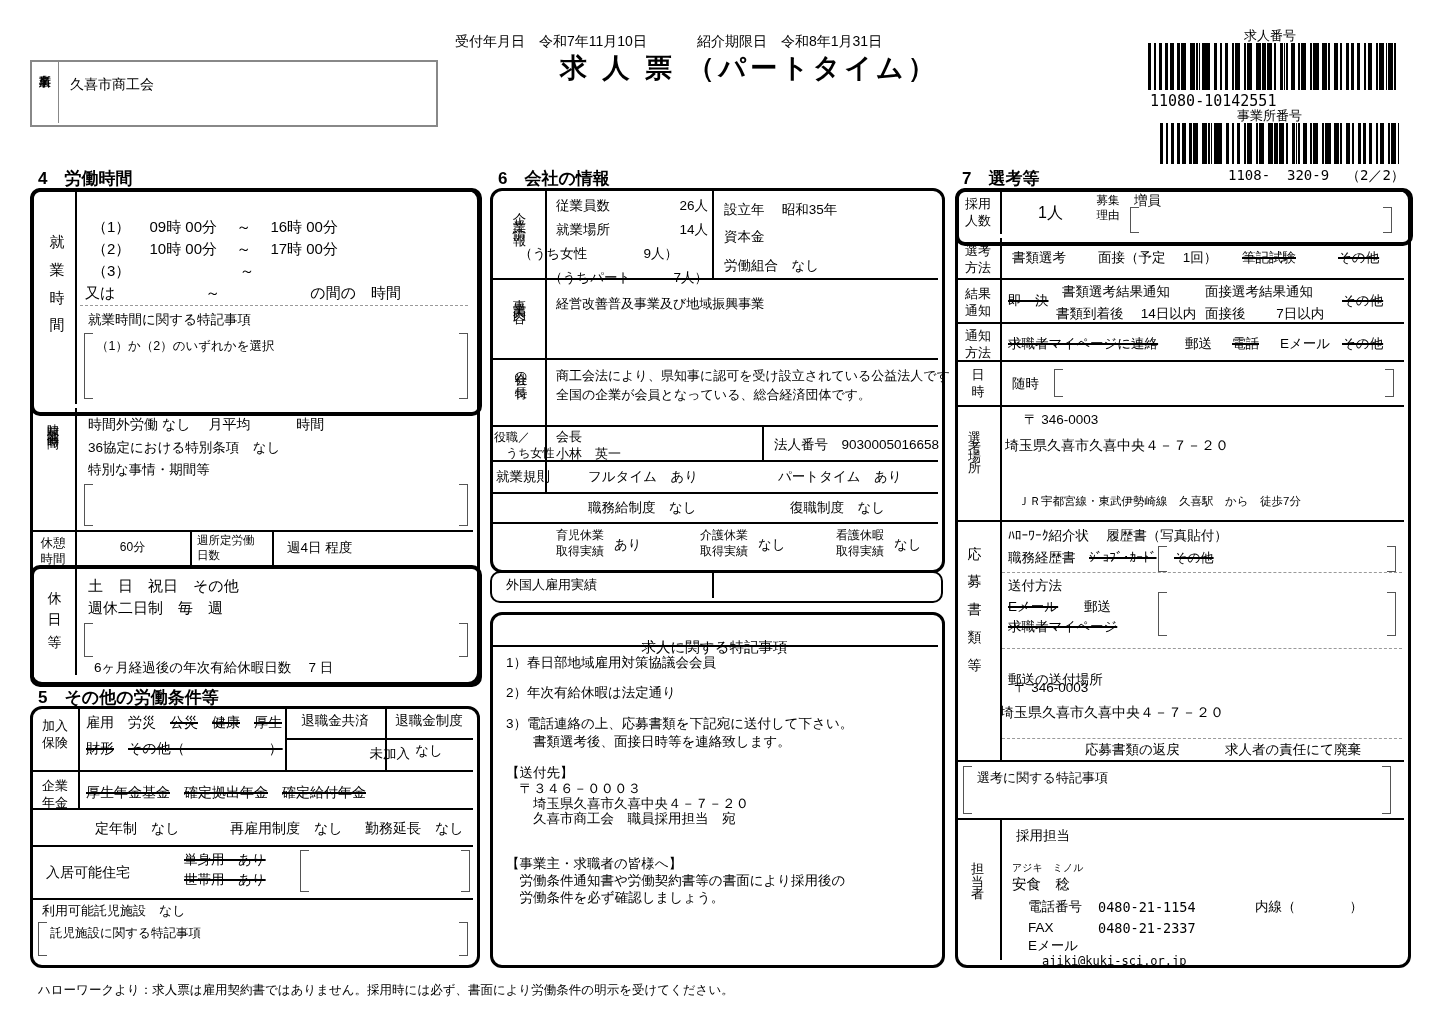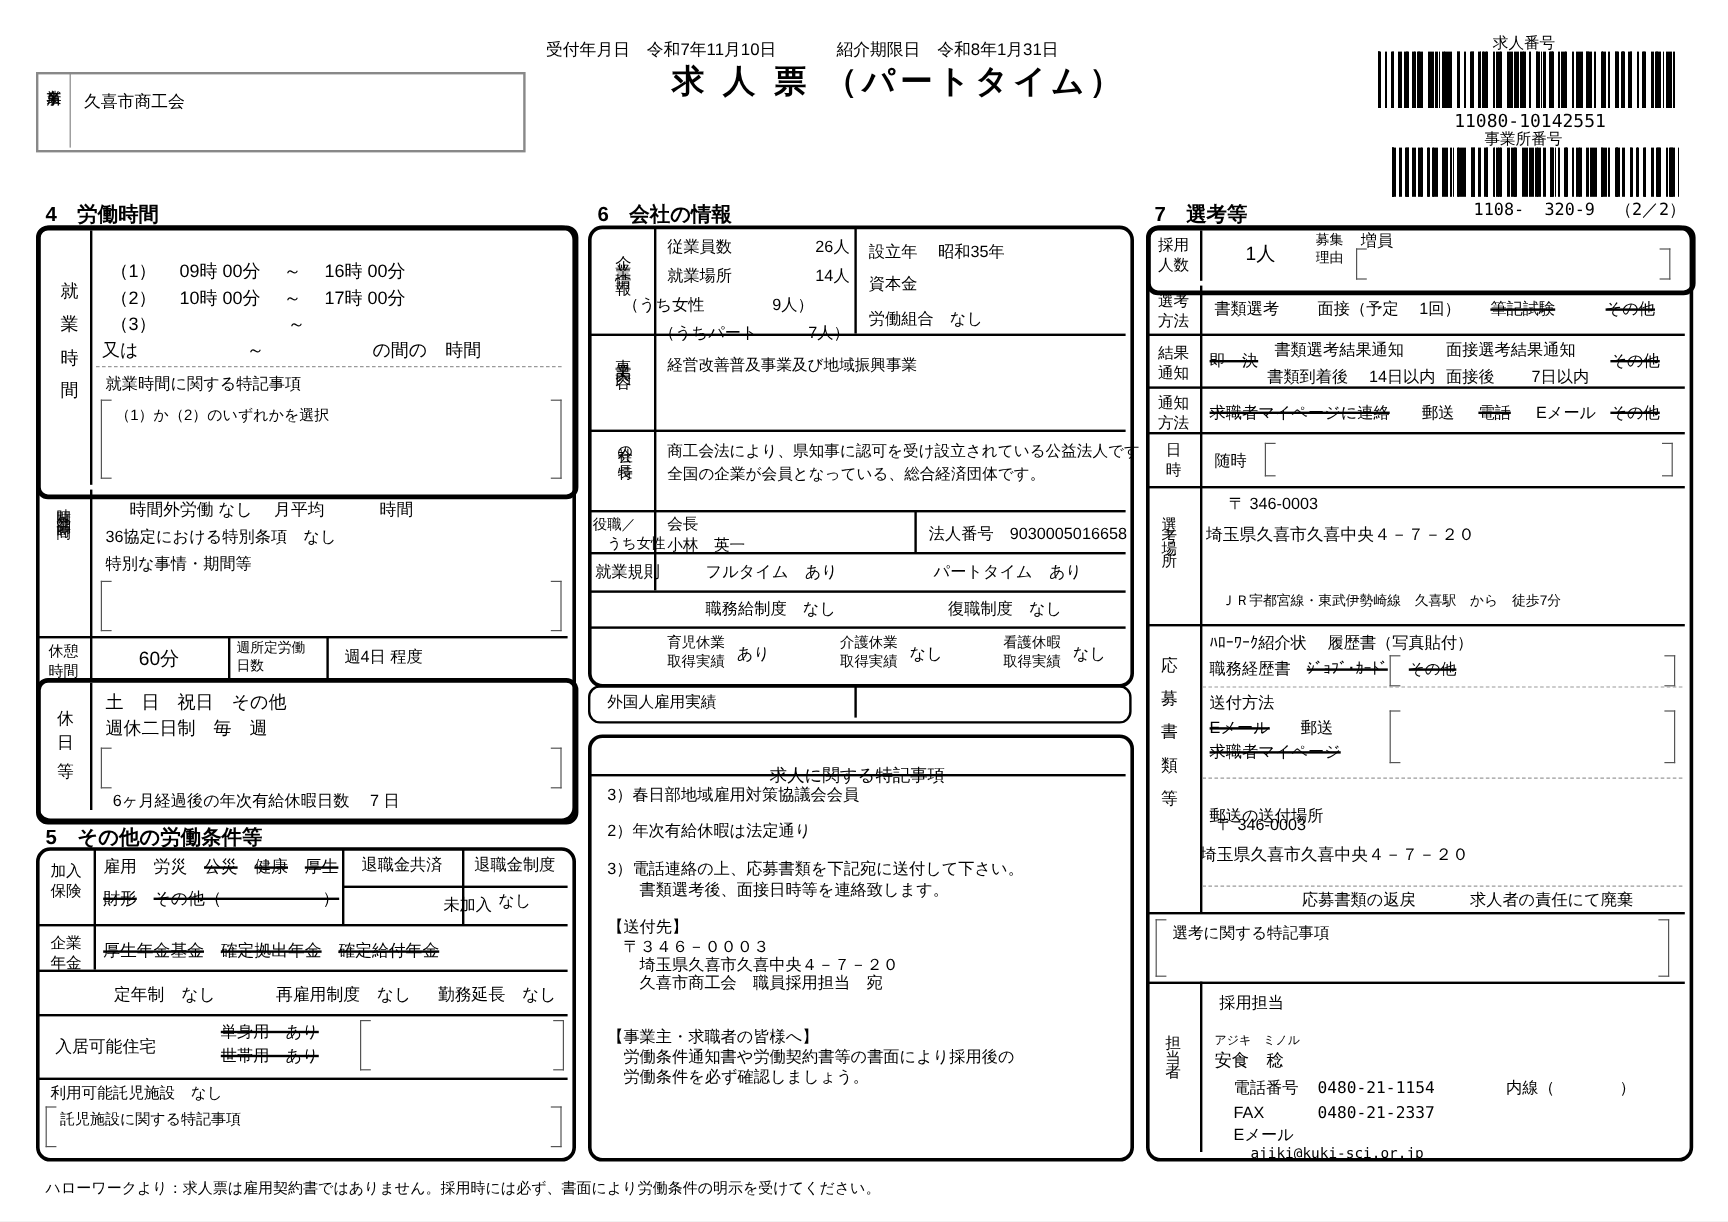--- a/index.html
+++ b/index.html
@@ -37,21 +37,21 @@
   <div class="t" style="left:697px;top:33px;font-size:14px;">紹介期限日　令和8年1月31日</div>
   <div class="t bold" style="left:560px;top:52px;font-size:27px;letter-spacing:4px;">求 人 票 （パートタイム）</div>
 
   <div style="position:absolute;left:30px;top:60px;width:404px;height:63px;border:2px solid #888;"></div>
   <div class="vline" style="left:58px;top:60px;height:63px;border-left:1.5px solid #888;"></div>
   <div class="vlabel" style="left:36px;top:65px;font-size:12.5px;">事業所名</div>
   <div class="t" style="left:70px;top:76px;font-size:14px;">久喜市商工会</div>
 
   <div class="t" style="left:1244px;top:28px;font-size:13px;">求人番号</div>
   <div class="barcode" style="left:1148px;top:43px;width:252px;height:47px;"></div>
-  <div class="t mono" style="left:1150px;top:92px;width:250px;text-align:center;font-size:15px;">11080-10142551</div>
+  <div class="t mono" style="left:1150px;top:92px;width:250px;text-align:left;font-size:15px;">11080-10142551</div>
   <div class="t" style="left:1237px;top:108px;font-size:13px;">事業所番号</div>
   <div class="barcode" style="left:1160px;top:123px;width:240px;height:41px;"></div>
   <div class="t mono" style="left:1228px;top:167px;font-size:14px;">1108-  320-9  （2／2）</div>
 
   <div class="t bold" style="left:38px;top:168px;font-size:17px;">4　労働時間</div>
   <div class="sec-box" style="left:30px;top:188px;width:444px;height:491px;"></div>
 
   <div class="bold-box" style="left:30px;top:188px;width:444px;height:220px;"></div>
   <div class="vline" style="left:75px;top:192px;height:212px;"></div>
   <div class="vlabel" style="left:47px;top:222px;font-size:15px;letter-spacing:28px;">就業時間</div>
@@ -59,30 +59,30 @@
   <div class="t" style="left:92px;top:240px;font-size:15px;">（2）　 10時 00分　 ～　 17時 00分</div>
   <div class="t" style="left:92px;top:262px;font-size:15px;">（3）　　　　　　　 ～</div>
   <div class="t" style="left:85px;top:284px;font-size:15px;">又は　　　　　　～　　　　　　の間の　時間</div>
   <div class="dash" style="left:80px;top:305px;width:388px;"></div>
   <div class="t" style="left:88px;top:312px;font-size:13.5px;">就業時間に関する特記事項</div>
   <div class="bracket" style="left:84px;top:333px;width:384px;height:66px;"></div>
   <div class="t" style="left:96px;top:339px;font-size:12.5px;">（1）か（2）のいずれかを選択</div>
 
   <div class="vline" style="left:75px;top:408px;height:122px;"></div>
   <div class="vlabel" style="left:44px;top:414px;font-size:12px;letter-spacing:2.5px;">時間外労働時間</div>
-  <div class="t" style="left:88px;top:416px;font-size:14px;margin-left:20px;">時間外労働 なし　 月平均　　　 時間</div>
+  <div class="t" style="left:88px;top:416px;font-size:14px;">時間外労働 なし　 月平均　　　 時間</div>
   <div class="t" style="left:88px;top:440px;font-size:13.5px;">36協定における特別条項　なし</div>
   <div class="t" style="left:88px;top:462px;font-size:13.5px;">特別な事情・期間等</div>
   <div class="bracket" style="left:84px;top:484px;width:384px;height:42px;"></div>
 
   <div class="hline" style="left:31px;top:530px;width:442px;"></div>
   <div class="c2" style="left:31px;top:535px;width:44px;font-size:12.5px;">休憩
 時間</div>
   <div class="vline" style="left:75px;top:530px;height:35px;"></div>
-  <div class="t" style="left:75px;top:540px;width:115px;text-align:center;font-size:16px;">60分</div>
+  <div class="t" style="left:75px;top:540px;width:115px;text-align:center;font-size:12px;">60分</div>
   <div class="vline" style="left:190px;top:530px;height:35px;"></div>
   <div class="l2" style="left:197px;top:533px;font-size:11.5px;">週所定労働
 日数</div>
   <div class="vline" style="left:272px;top:530px;height:35px;"></div>
   <div class="t" style="left:287px;top:540px;font-size:13.5px;">週4日 程度</div>
 
   <div class="bold-box" style="left:30px;top:565px;width:444px;height:114px;"></div>
   <div class="vline" style="left:75px;top:569px;height:106px;"></div>
   <div class="vlabel" style="left:46px;top:580px;font-size:14px;letter-spacing:22px;">休日等</div>
   <div class="t" style="left:88px;top:577px;font-size:15px;">土　日　祝日　その他</div>
@@ -193,21 +193,21 @@
 取得実績</div>
   <div class="t" style="left:894px;top:537px;font-size:13.5px;">なし</div>
 
   <div class="sec-box" style="left:490px;top:571px;width:449px;height:28px;border-width:2.5px;border-radius:10px;"></div>
   <div class="vline" style="left:712px;top:572px;height:26px;"></div>
   <div class="t" style="left:506px;top:577px;font-size:13px;">外国人雇用実績</div>
 
   <div class="sec-box" style="left:490px;top:612px;width:449px;height:350px;"></div>
   <div class="t" style="left:490px;top:622px;width:449px;text-align:center;font-size:14.5px;margin-top:16px;">求人に関する特記事項</div>
   <div class="hline" style="left:491px;top:645px;width:447px;"></div>
-  <div class="t" style="left:506px;top:655px;font-size:13.5px;">3）春日部地域雇用対策協議会会員</div>
+  <div class="t" style="left:506px;top:655px;font-size:13.5px;">1）春日部地域雇用対策協議会会員</div>
   <div class="t" style="left:506px;top:685px;font-size:13.5px;">2）年次有給休暇は法定通り</div>
   <div class="t" style="left:506px;top:716px;font-size:13.5px;">3）電話連絡の上、応募書類を下記宛に送付して下さい。</div>
   <div class="t" style="left:506px;top:734px;font-size:13.5px;">　　書類選考後、面接日時等を連絡致します。</div>
   <div class="t" style="left:506px;top:765px;font-size:13.5px;">【送付先】</div>
   <div class="t" style="left:506px;top:781px;font-size:13.5px;">　〒３４６－０００３</div>
   <div class="t" style="left:506px;top:796px;font-size:13.5px;">　　埼玉県久喜市久喜中央４－７－２０</div>
   <div class="t" style="left:506px;top:811px;font-size:13.5px;">　　久喜市商工会　職員採用担当　宛</div>
   <div class="t" style="left:506px;top:856px;font-size:13.5px;">【事業主・求職者の皆様へ】</div>
   <div class="t" style="left:506px;top:873px;font-size:13.5px;">　労働条件通知書や労働契約書等の書面により採用後の</div>
   <div class="t" style="left:506px;top:890px;font-size:13.5px;">　労働条件を必ず確認しましょう。</div>

